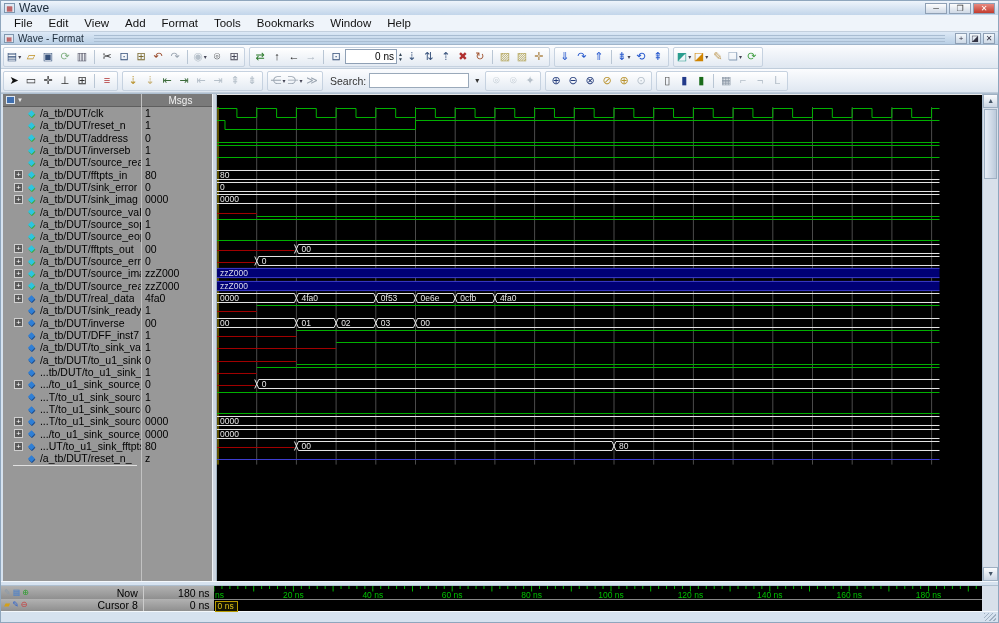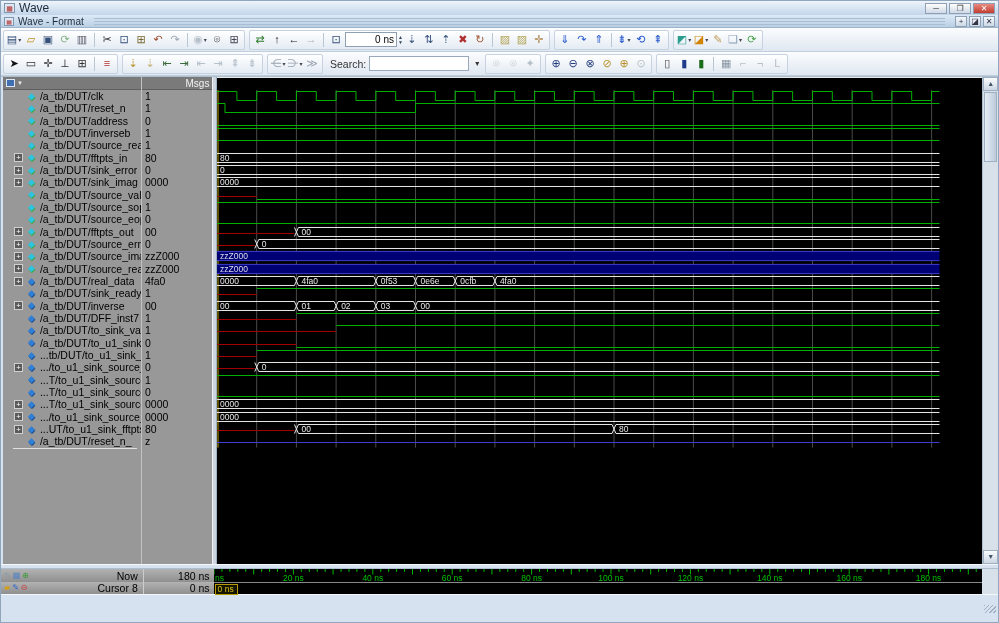--- a/index.html
+++ b/index.html
@@ -38,21 +38,21 @@
   .searchlbl { font-size:10.5px; color:#333; margin:0 3px; }
   .searchinput { width:100px; height:15px; border:1px solid #9aa9ba; background:#fff; font-size:10px; padding:0 2px; }
 
   
   .main { height:488px; display:flex; flex:0 0 auto; border-top:1px solid #aebfd0; }
   .namescol { width:140px; background:#989898; display:flex; flex-direction:column; border-left:2px solid #d6e2ef; }
   .valuescol { width:73px; background:#989898; display:flex; flex-direction:column; border-left:1px solid #c2c2c2; }
   .colheader { height:13px; background:#7a7a7a; border-bottom:1px solid #5e5e5e; display:flex; align-items:center; color:#fff; font-size:10px; flex:0 0 auto; }
   .colheader .hicon { width:9px; height:8px; background:#3f6fb0; border:1px solid #dce6f0; margin-left:3px; }
   .colheader .harrow { font-size:6px; color:#e8e8e8; margin-left:2px; }
-  .colheader .msgs { margin-left:auto; padding-right:3px; color:#f2f2f2; }
+  .colheader .msgs { margin-left:auto; padding-right:20px; color:#f2f2f2; }
   .nrow, .vrow { height:12.33px; display:flex; align-items:center; flex:0 0 auto; }
   .nrow { padding-left:11px; }
   .exp { width:9px; height:9px; flex:0 0 9px; border:1px solid #cfcfcf; background:#5a5a5a; color:#fff; font-size:8px; line-height:7px; text-align:center; margin-right:5px; }
   .exp.empty { visibility:hidden; }
   .sigicon { font-size:9px; margin-right:5px; line-height:1; }
   .signame { font-size:10.5px; color:#000; white-space:nowrap; overflow:hidden; }
   .vrow { padding-left:3px; font-size:10.5px; color:#000; }
   .nfiller { flex:1 1 auto; border-top:1px solid #e0e0e0; margin:0 4px 0 10px; }
   .vfiller { flex:1 1 auto; }
   .splitter { width:5px; background:#cdd6e0; border-left:1px solid #eef2f6; border-right:1px solid #9fb0c0; }
@@ -95,20 +95,31 @@
   <div class="titlebar">
     <span class="appicon">▦</span>
     <span class="title">Wave</span>
     <span class="winbtns" id="winbtns">
         <span class="winbtn">─</span>
         <span class="winbtn">❐</span>
         <span class="winbtn close">✕</span>
       </span>
   </div>
 
+  <div class="menubar" id="menubar">
+      <span class="menuitem">File</span>
+      <span class="menuitem">Edit</span>
+      <span class="menuitem">View</span>
+      <span class="menuitem">Add</span>
+      <span class="menuitem">Format</span>
+      <span class="menuitem">Tools</span>
+      <span class="menuitem">Bookmarks</span>
+      <span class="menuitem">Window</span>
+      <span class="menuitem">Help</span>
+    </div>
 
   <div class="paneheader">
     <span class="appicon">▦</span>
     <span class="ptitle">Wave - Format</span>
     <span class="grip"></span>
     <span style="display:flex;gap:2px" id="panebtns">
         <span class="panebtn">+</span>
         <span class="panebtn">◪</span>
         <span class="panebtn">✕</span>
       </span>

